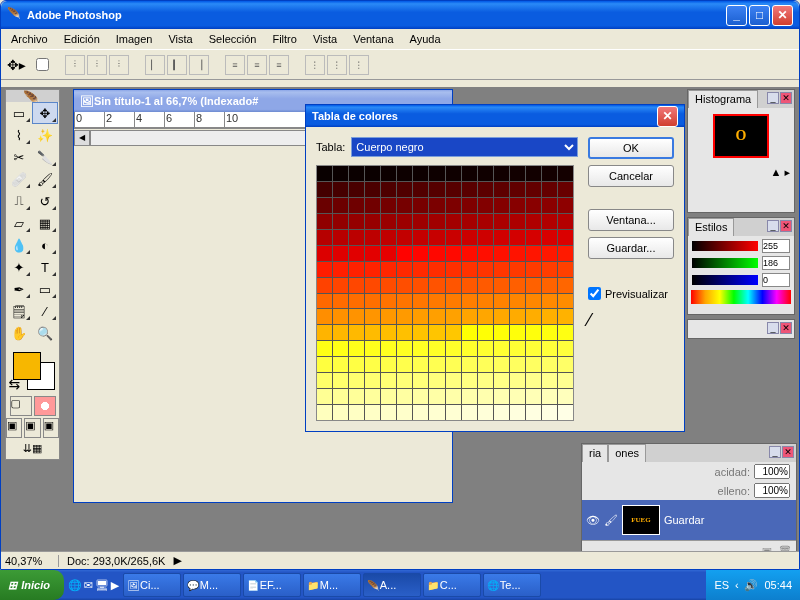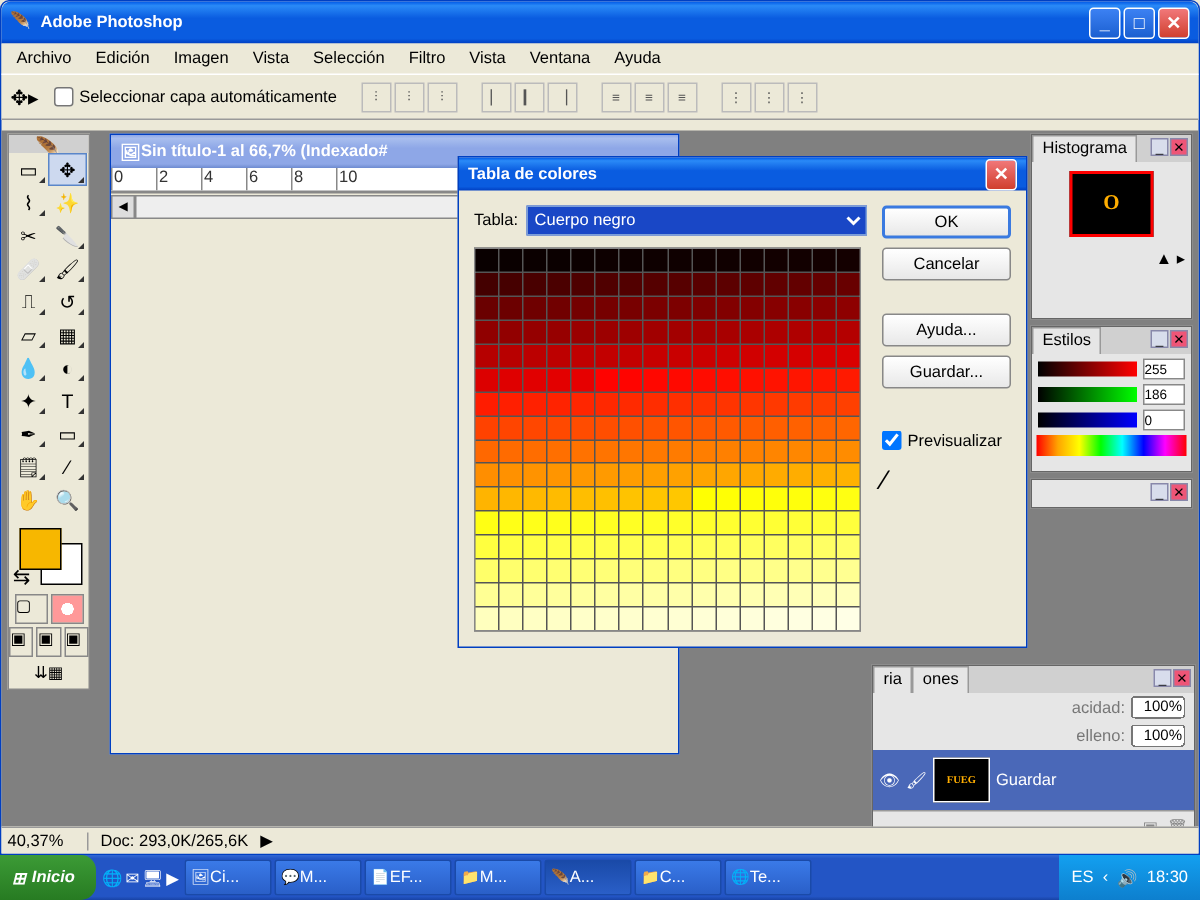--- a/index.html
+++ b/index.html
@@ -116,21 +116,20 @@
     <span>Filtro</span>
     <span>Vista</span>
     <span>Ventana</span>
     <span>Ayuda</span>
   </div>
 
   <div id="optbar">
     <span style="font-size:14px;">✥▸</span>
     <label class="chk">
         <input type="checkbox" style="">
-        <span>Seleccionar capa automáticamente</span>
       </label>
     <div class="aligngrp">
       <div class="alignbtn">⫶</div>
       <div class="alignbtn">⫶</div>
       <div class="alignbtn">⫶</div>
     </div>
     <div class="aligngrp">
       <div class="alignbtn">▏</div>
       <div class="alignbtn">▎</div>
       <div class="alignbtn">▕</div>
@@ -581,21 +580,21 @@
           <div style="background: rgb(255, 255, 222);"></div>
           <div style="background: rgb(255, 255, 225);"></div>
           <div style="background: rgb(255, 255, 227);"></div>
           <div style="background: rgb(255, 255, 230);"></div>
         </div>
     </div>
     <div id="dlgright">
       <button class="xpbtn def">OK</button>
       <button class="xpbtn">Cancelar</button>
       <div style="height:10px;"></div>
-      <button class="xpbtn">Ayuda...</button>
+      <button class="xpbtn">Ventana...</button>
       <button class="xpbtn">Guardar...</button>
       <div style="height:16px;"></div>
       <label class="chk">
           <input type="checkbox" checked="" style="">
           <span>Previsualizar</span>
         </label>
       <span class="eyedrop">⁄</span>
     </div>
   </div>
 </div>
@@ -617,15 +616,15 @@
     <div class="task">📄 <span>EF...</span></div>
     <div class="task">📁 <span>M...</span></div>
     <div class="task active">🪶 <span>A...</span></div>
     <div class="task">📁 <span>C...</span></div>
     <div class="task">🌐 <span>Te...</span></div>
   </div>
   <div id="tray">
     <span>ES</span>
     <span>‹</span>
     <span>🔊</span>
-    <span>18:30</span>
+    <span>05:44</span>
   </div>
 </div>
 
 </body></html>

